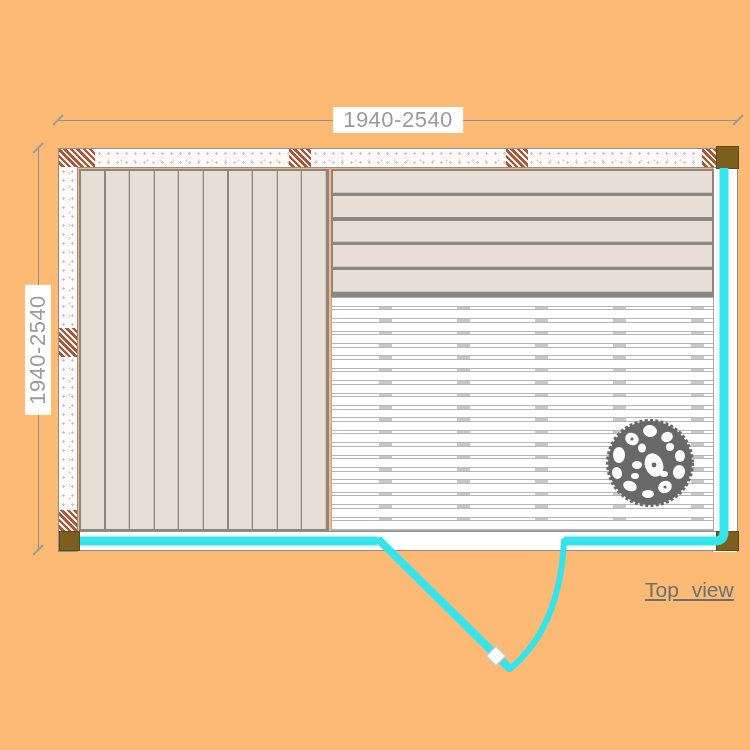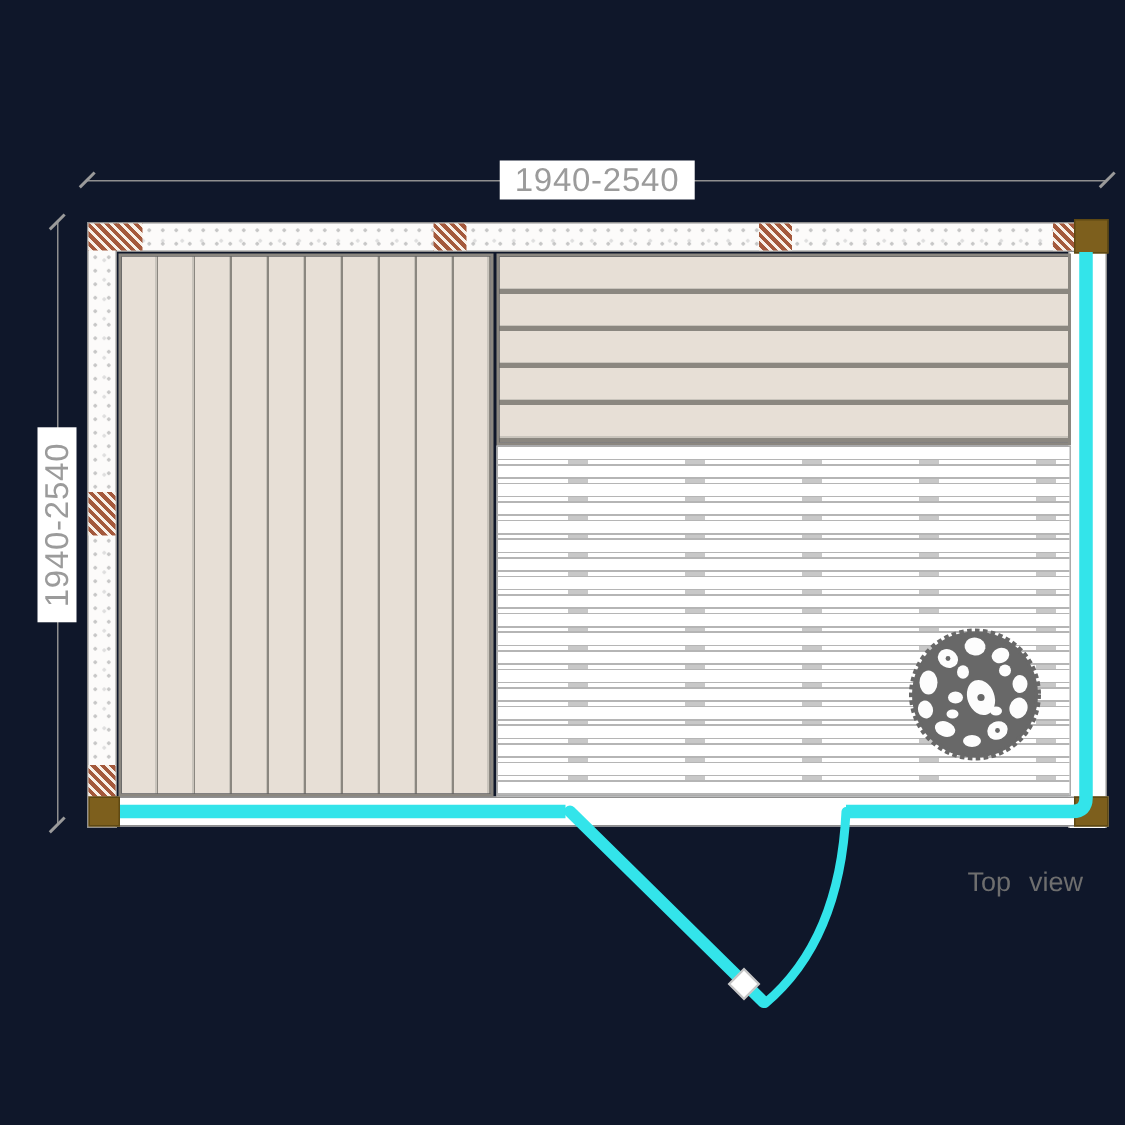--- a/index.html
+++ b/index.html
@@ -1,17 +1,17 @@
 <!DOCTYPE html>
 <html style="--glass-wall: #33e4ea; --wood-plank: #e7dfd6; --plank-gap-dark: #8b8780; --plank-gap-light: #c9c4bc; --wall-stud-hatch: #a4593c; --corner-post: #7d5f1d; --floor-slat-line: #b5b5b5; --floor-support: #c8c8c8; --heater-stone: #686868; --wall-outline: #8f8f8f; --dimension-text: #9b9b9b; --caption-text: #6e6e6e;"><head>
 <meta charset="utf-8">
 <style>
   html,body { margin:0; padding:0; background:#fff; }
   .canvas {
-    position:relative; width:750px; height:750px; background:#0f172a; overflow:hidden;
+    position:relative; width:750px; height:750px; background:#fdba74; overflow:hidden;
     font-family:"Liberation Sans","DejaVu Sans",sans-serif;
   }
   
   .dim-line-h { position:absolute; background:var(--wall-outline); height:1px; }
   .dim-line-v { position:absolute; background:var(--wall-outline); width:1px; }
   .tick { position:absolute; width:14px; height:1.6px; background:#9a9a9a; }
   .dim-label {
     position:absolute; background:#fff; padding:0 10px;
     font-size:22px; color:var(--dimension-text); letter-spacing:.5px; white-space:nowrap;
   }
@@ -56,21 +56,21 @@
         transparent 8.8px 11.4px, var(--floor-slat-line) 11.4px 12.4px),
       repeating-linear-gradient(90deg,
         transparent 0 47px, var(--floor-support) 47px 60px, transparent 60px 78px);
   }
   
   .overlay-svg { position:absolute; left:0; top:0; width:750px; height:750px; pointer-events:none; }
   .glass-stroke { stroke:var(--glass-wall); fill:none; }
   .heater-svg { position:absolute; left:602px; top:415px; }
   .caption {
     position:absolute; left:645px; top:578px;
-    font-size:18px; color:var(--caption-text); word-spacing:7px; white-space:nowrap;
+    font-size:21px; color:var(--caption-text); word-spacing:7px; white-space:nowrap;text-decoration:underline;
   }
 </style>
 </head>
 <body>
 
 <div class="canvas">
 
   <div class="dim-line-h" style="left:58px; top:120px; width:680px;"></div>
   <span class="tick" style="left:51px; top:119px; transform:rotate(-45deg);"></span>
   <span class="tick" style="left:731px; top:119px; transform:rotate(-45deg);"></span>

